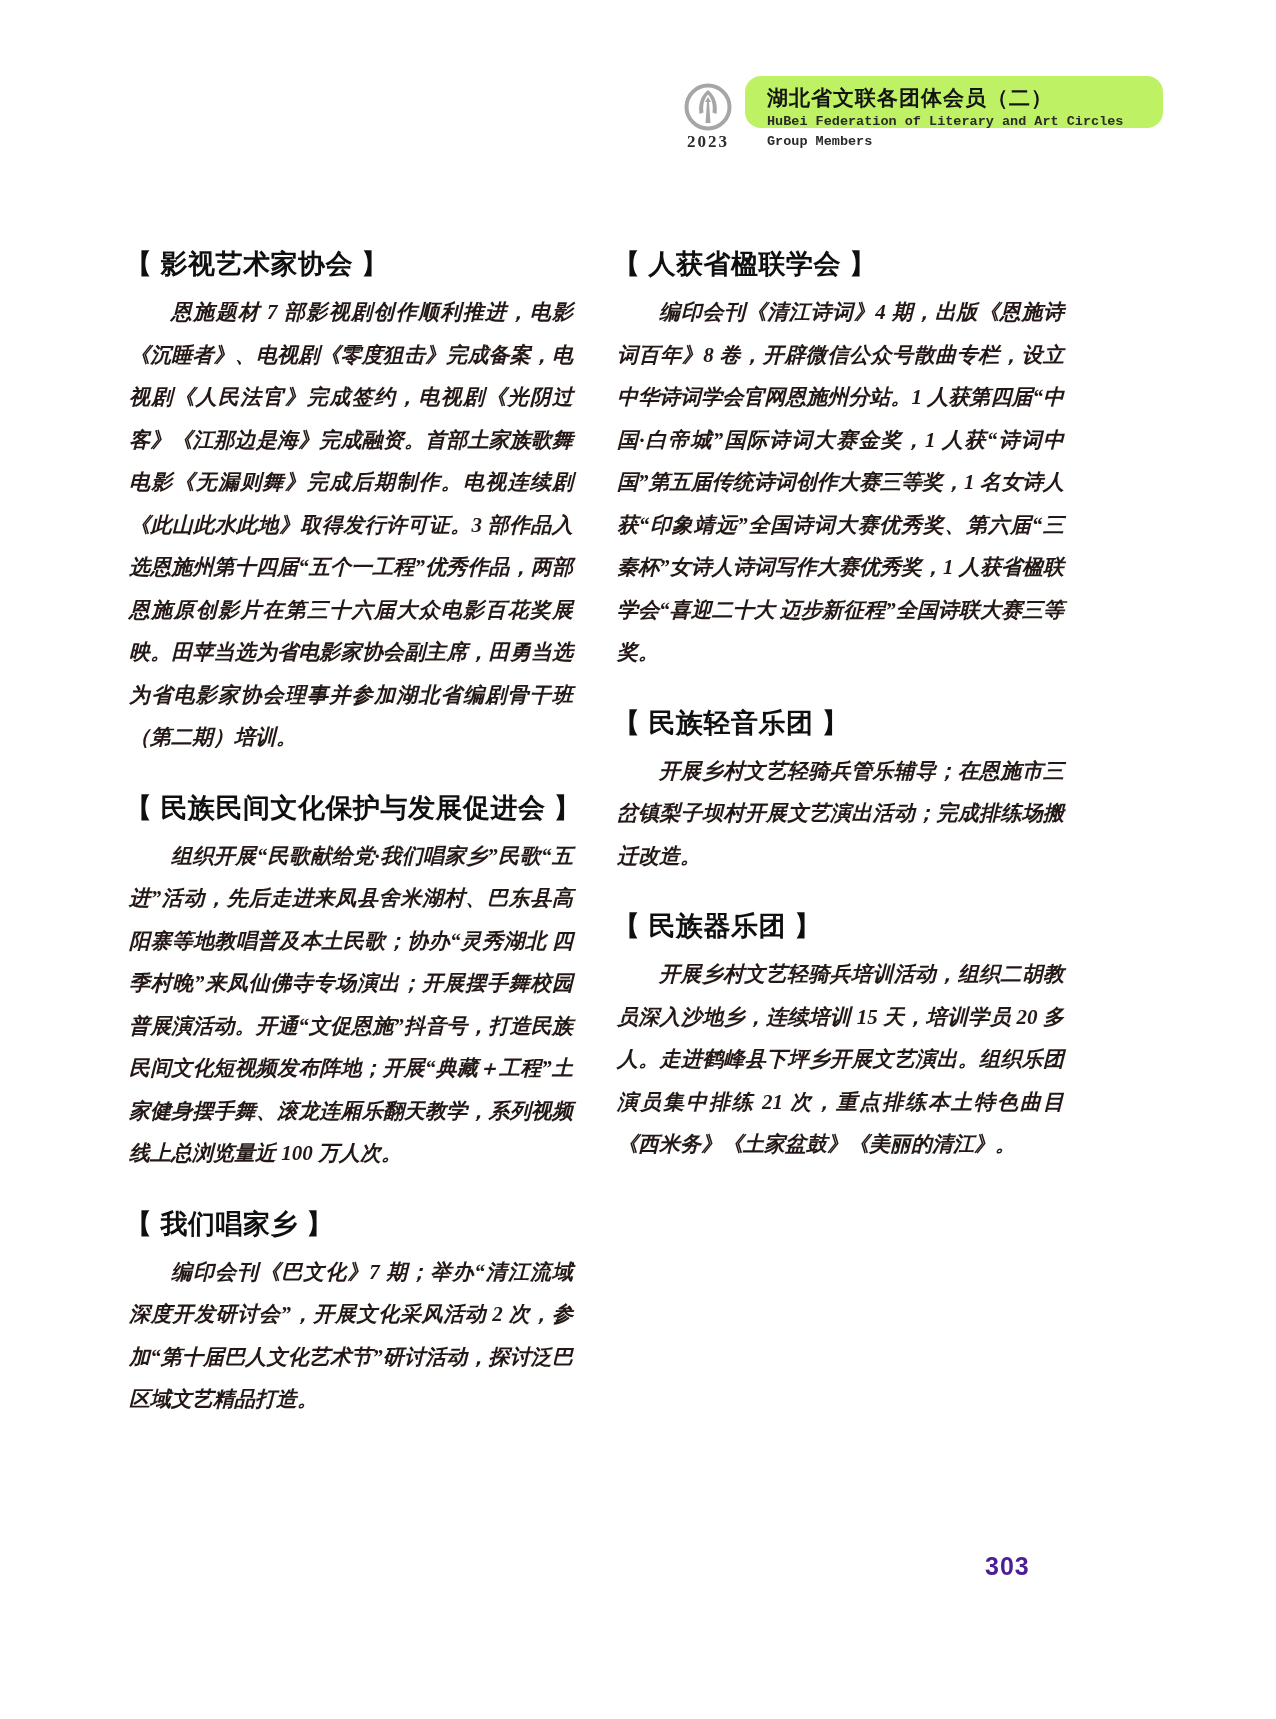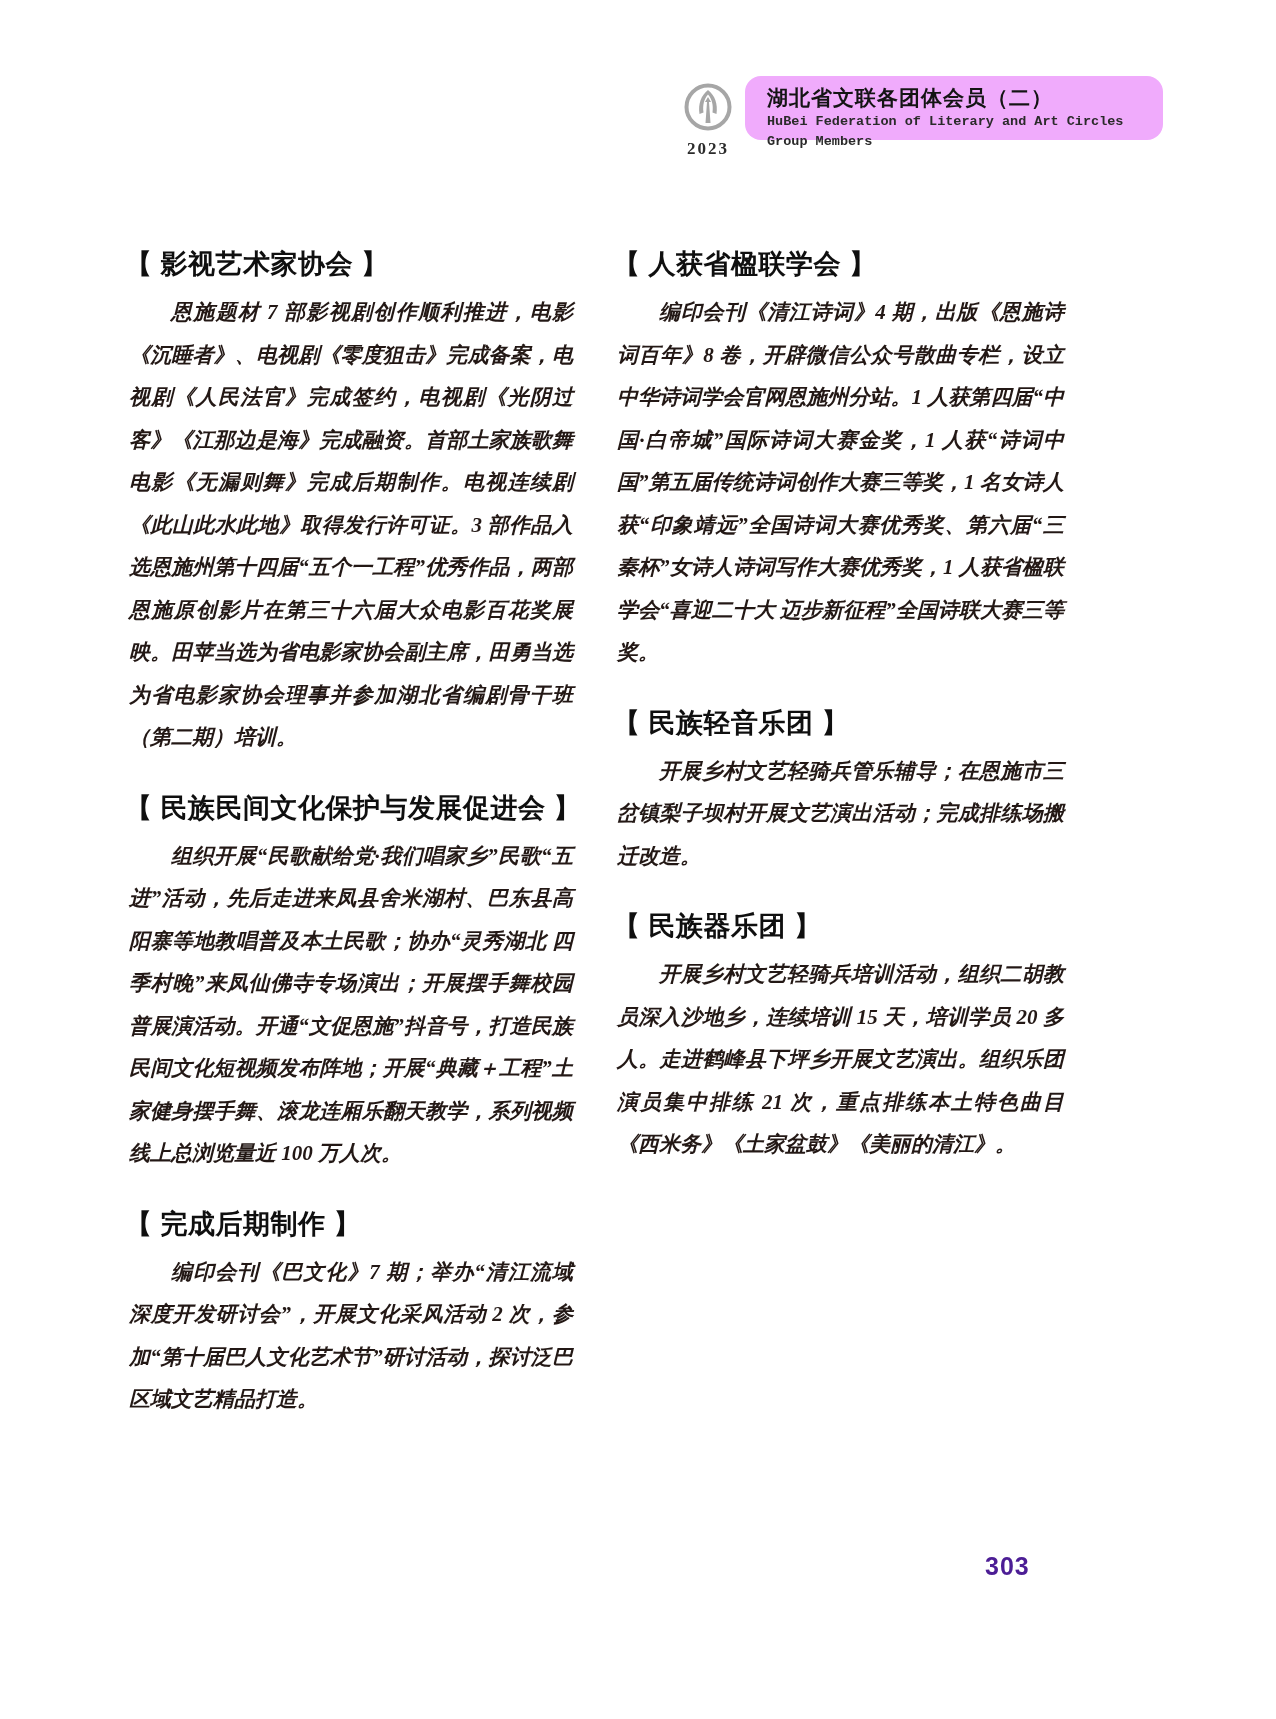--- a/index.html
+++ b/index.html
@@ -16,33 +16,33 @@
   
   .header { position: absolute; top: 0; left: 0; width: 100%; height: 160px; }
   .logo-block {
     position: absolute;
     left: 678px; top: 82px;
     width: 60px;
     text-align: center;
   }
   .logo-block svg { display: block; margin: 0 auto; }
   .logo-year {
-    margin-top: 7px;
+    margin-top: 0;
     font-family: "Liberation Serif", "DejaVu Serif", serif;
     font-weight: bold;
     font-size: 17px;
     letter-spacing: 2px;
     color: #2b2b2b;
     text-align: center;
   }
   .title-box {
     position: absolute;
     left: 745px; top: 76px;
-    width: 418px; height: 64px;
-    background: #f0abfc;
+    width: 418px; height: 52px;
+    background: #bef264;
     border-radius: 16px;
     padding: 9px 0 0 22px;
     box-sizing: border-box;
   }
   .title-cn {
     font-family: "Liberation Sans", "DejaVu Sans", sans-serif;
     font-weight: bold;
     font-size: 21px;
     letter-spacing: 1px;
     color: #141414;
@@ -120,21 +120,21 @@
   <div class="col col-left">
     <div class="section">
       <h2 class="section-heading">【 影视艺术家协会 】</h2>
       <p class="section-body">恩施题材 7 部影视剧创作顺利推进，电影《沉睡者》、电视剧《零度狙击》完成备案，电视剧《人民法官》完成签约，电视剧《光阴过客》《江那边是海》完成融资。首部土家族歌舞电影《无漏则舞》完成后期制作。电视连续剧《此山此水此地》取得发行许可证。3 部作品入选恩施州第十四届“五个一工程”优秀作品，两部恩施原创影片在第三十六届大众电影百花奖展映。田苹当选为省电影家协会副主席，田勇当选为省电影家协会理事并参加湖北省编剧骨干班（第二期）培训。</p>
     </div>
     <div class="section">
       <h2 class="section-heading">【 民族民间文化保护与发展促进会 】</h2>
       <p class="section-body">组织开展“民歌献给党·我们唱家乡”民歌“五进”活动，先后走进来凤县舍米湖村、巴东县高阳寨等地教唱普及本土民歌；协办“灵秀湖北 四季村晚”来凤仙佛寺专场演出；开展摆手舞校园普展演活动。开通“文促恩施”抖音号，打造民族民间文化短视频发布阵地；开展“典藏＋工程”土家健身摆手舞、滚龙连厢乐翻天教学，系列视频线上总浏览量近 100 万人次。</p>
     </div>
     <div class="section">
-      <h2 class="section-heading">【 完成后期制作 】</h2>
+      <h2 class="section-heading">【 我们唱家乡 】</h2>
       <p class="section-body">编印会刊《巴文化》7 期；举办“清江流域深度开发研讨会”，开展文化采风活动 2 次，参加“第十届巴人文化艺术节”研讨活动，探讨泛巴区域文艺精品打造。</p>
     </div>
   </div>
 
   <div class="col col-right">
     <div class="section">
       <h2 class="section-heading">【 人获省楹联学会 】</h2>
       <p class="section-body">编印会刊《清江诗词》4 期，出版《恩施诗词百年》8 卷，开辟微信公众号散曲专栏，设立中华诗词学会官网恩施州分站。1 人获第四届“中国·白帝城”国际诗词大赛金奖，1 人获“诗词中国”第五届传统诗词创作大赛三等奖，1 名女诗人获“印象靖远”全国诗词大赛优秀奖、第六届“三秦杯”女诗人诗词写作大赛优秀奖，1 人获省楹联学会“喜迎二十大 迈步新征程”全国诗联大赛三等奖。</p>
     </div>
     <div class="section">

